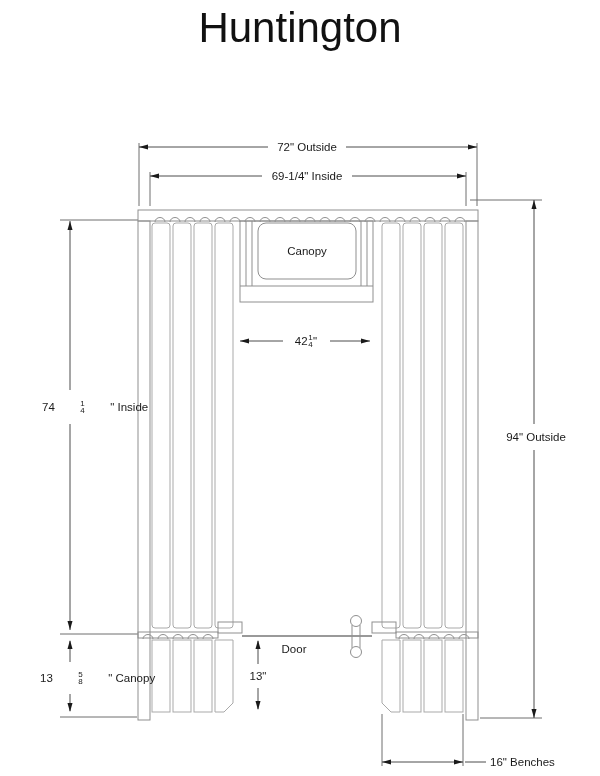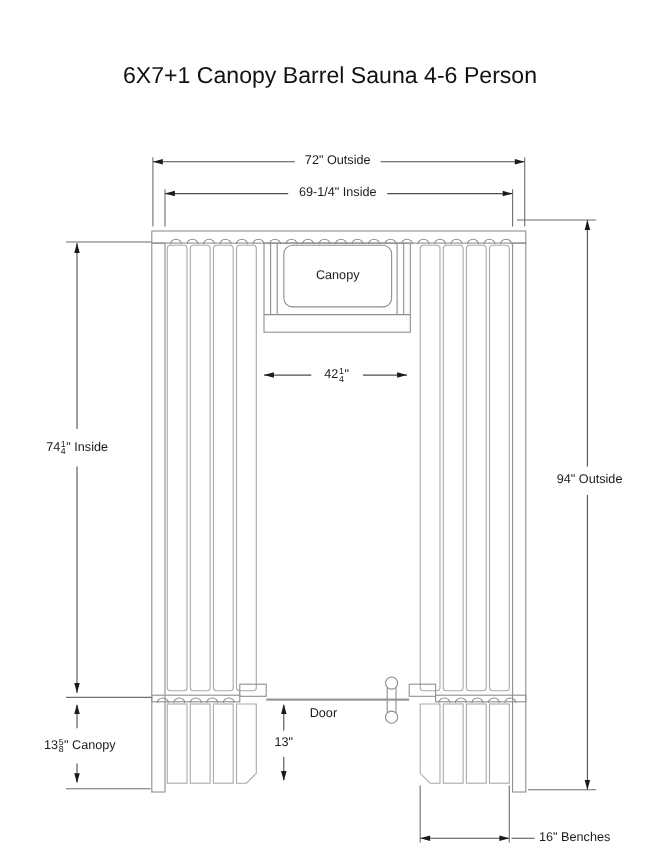--- a/index.html
+++ b/index.html
@@ -5,36 +5,36 @@
   html,body{margin:0;padding:0;background:#fff;}
   #page{position:relative;width:600px;height:776px;background:#fff;overflow:hidden;
         font-family:"Liberation Sans", sans-serif;color:#111;}
   #title{position:absolute;left:0;top:4px;width:100%;text-align:center;
          font-size:42px;font-weight:400;letter-spacing:0;color:#111;}
   #subtitle{position:absolute;left:0;top:57px;width:100%;text-align:center;
             font-size:21px;font-weight:400;color:#111;}
   svg{position:absolute;left:0;top:0;}
   .lbl{position:absolute;transform:translate(-50%,-50%);font-size:11.5px;color:#1a1a1a;
        white-space:nowrap;display:flex;align-items:center;line-height:13px;}
-  .lbl.anchor-left{transform:translate(0,-50%);}
+  .lbl.anchor-left{transform:translate(0,-50%);gap:25px;}
   .frac{display:inline-flex;flex-direction:column;align-items:center;
         font-size:8px;line-height:7px;margin:0 0.5px;}
   .drawline{stroke:#8f8f8f;fill:none;stroke-width:1;}
   .plank{stroke:#a9a9a9;fill:#fff;stroke-width:1;}
   .dim{stroke:#4d4d4d;stroke-width:1;fill:none;}
   .ext{stroke:#6e6e6e;stroke-width:1;fill:none;}
   .arrow{fill:#1a1a1a;stroke:none;}
   .hooks{stroke:#8f8f8f;fill:none;stroke-width:1;}
 </style>
 </head>
 <body>
 
 <div id="page">
 
-  <div id="subtitle">6X7+1 Canopy Barrel Sauna 4-6 Person</div>
+  <div id="title">Huntington</div>
 
   <svg width="600" height="776" viewBox="0 0 600 776">
 
     <g>
       <line class="ext" x1="139" y1="143" x2="139" y2="206"></line>
       <line class="ext" x1="477" y1="143" x2="477" y2="206"></line>
       <line class="ext" x1="150" y1="172" x2="150" y2="206"></line>
       <line class="ext" x1="466" y1="172" x2="466" y2="206"></line>
       <line class="ext" x1="60" y1="220" x2="138" y2="220"></line>
       <line class="ext" x1="60" y1="634" x2="138" y2="634"></line>

